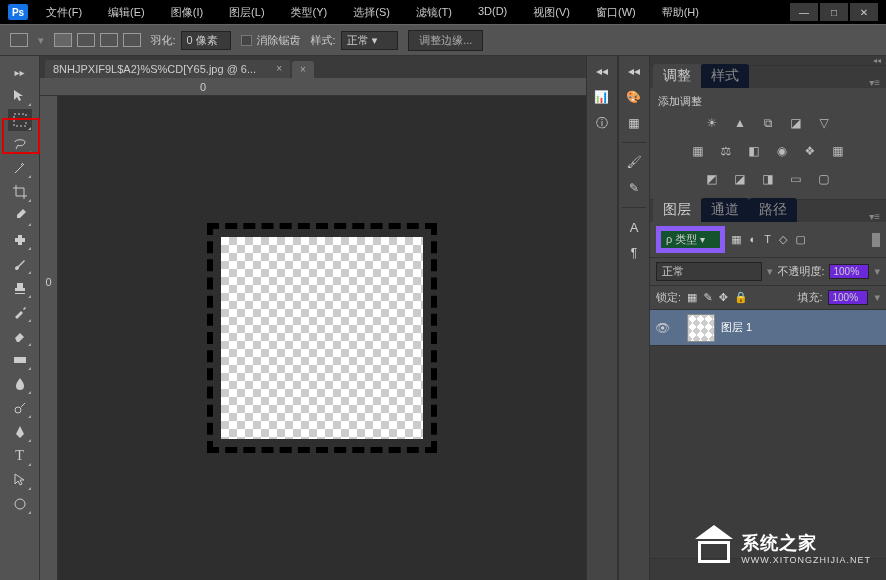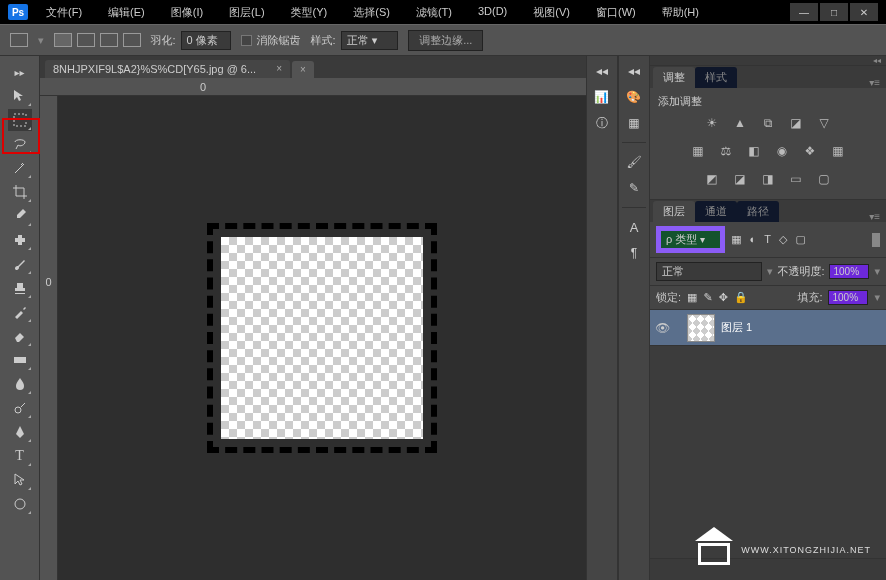--- a/index.html
+++ b/index.html
@@ -36,21 +36,21 @@
 .canvas-bg{flex:1;background:#2e2e2e;display:flex;align-items:center;justify-content:center;position:relative}
 .canvas{width:230px;height:230px;position:relative}
 .marching-ants{position:absolute;inset:0;border:6px dashed #000;box-sizing:border-box}
 .checker{position:absolute;left:14px;top:14px;right:14px;bottom:14px;background-image:linear-gradient(45deg,#ccc 25%,transparent 25%),linear-gradient(-45deg,#ccc 25%,transparent 25%),linear-gradient(45deg,transparent 75%,#ccc 75%),linear-gradient(-45deg,transparent 75%,#ccc 75%);background-size:16px 16px;background-position:0 0,0 8px,8px -8px,-8px 0;background-color:#fff}
 .side-strip{width:32px;background:#454545;border-left:1px solid #333;border-right:1px solid #333;display:flex;flex-direction:column;align-items:center;padding-top:5px;gap:6px}
 .strip-icon{width:20px;height:20px;display:flex;align-items:center;justify-content:center;font-size:12px}
 .strip-sep{height:1px;width:24px;background:#333;margin:3px 0}
 .panels{width:236px;background:#454545;display:flex;flex-direction:column}
 .collapse-bar{height:10px;background:#3a3a3a;border-bottom:1px solid #333;text-align:right;padding-right:5px;font-size:8px;color:#888}
 .panel-tabs{height:22px;background:#3a3a3a;display:flex;align-items:flex-end;padding-left:3px}
-.panel-tab{padding:3px 10px;background:#454545;border-top-left-radius:3px;border-top-right-radius:3px;font-size:11px}
+.panel-tab{padding:3px 10px;background:#454545;border-top-left-radius:3px;border-top-right-radius:3px;font-size:14px}
 .panel-tab.inactive{background:#0f172a;color:#888}
 .panel-menu{margin-left:auto;padding:0 6px;font-size:10px;color:#888}
 .panel-body{padding:6px 8px;border-bottom:1px solid #333}
 .adjust-icons{display:flex;flex-wrap:wrap;gap:10px;padding:6px 0;justify-content:center}
 .adj-icon{width:18px;height:16px;display:flex;align-items:center;justify-content:center;font-size:12px;color:#bbb}
 .layers-panel{flex:1;display:flex;flex-direction:column}
 .layers-filter{display:flex;align-items:center;padding:4px 6px;gap:6px;border-bottom:1px solid #333}
 .filter-select{background:#14532d;border:5px solid #8b5cf6;padding:1px 15px 1px 5px;font-size:10px;flex:0 0 auto}
 .filter-icons{display:flex;gap:8px;font-size:11px;color:#888}
 .layers-blend{display:flex;align-items:center;padding:4px 6px;gap:5px;border-bottom:1px solid #333}
@@ -368,15 +368,16 @@
     </div>
   </div>
 </div>
 
 <div class="watermark">
   <div class="wm-icon">
     <div class="wm-roof"></div>
     <div class="wm-house"></div>
   </div>
   <div class="wm-text">
+    <div class="wm-title">系统之家</div>
     <div class="wm-url">WWW.XITONGZHIJIA.NET</div>
   </div>
 </div>
 
 </body></html>

